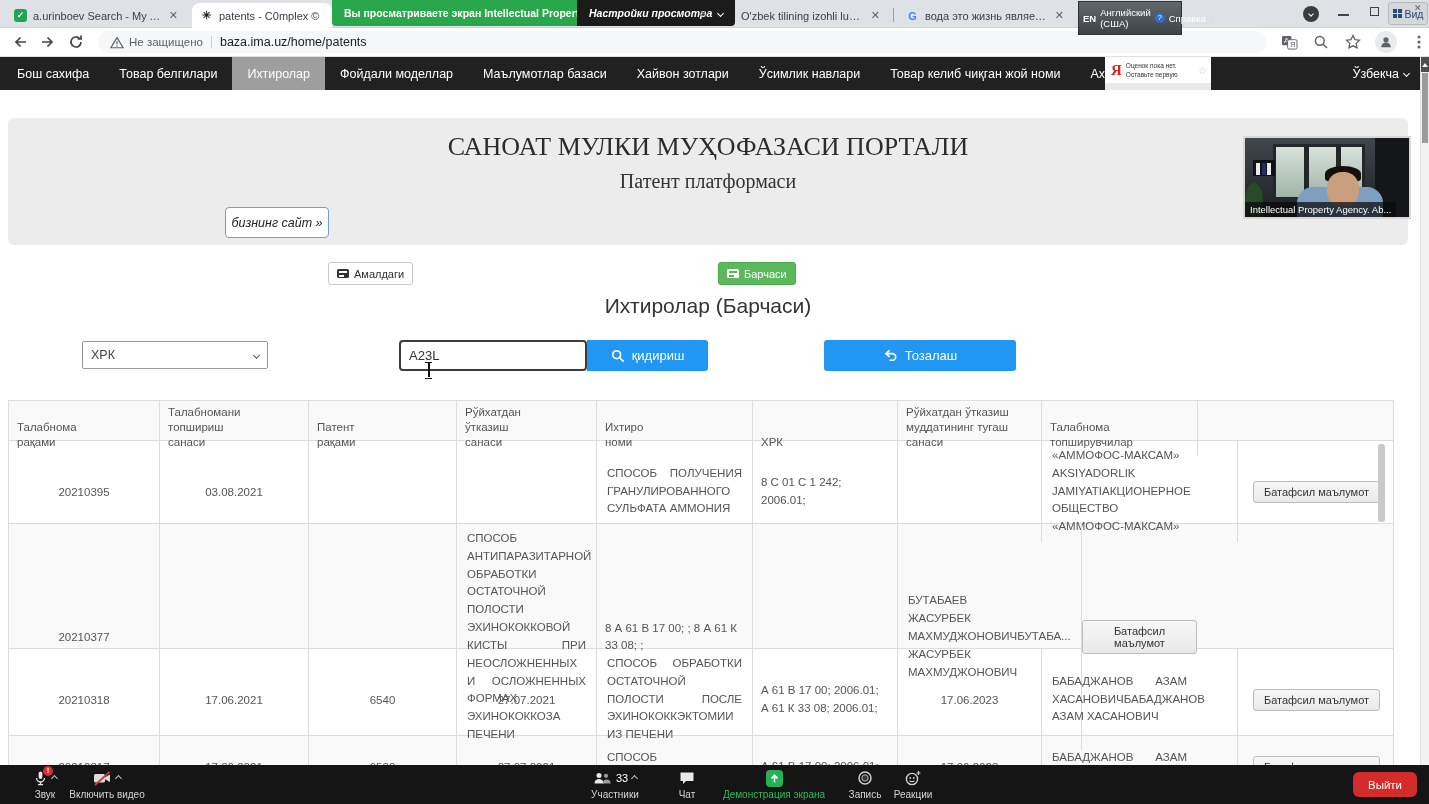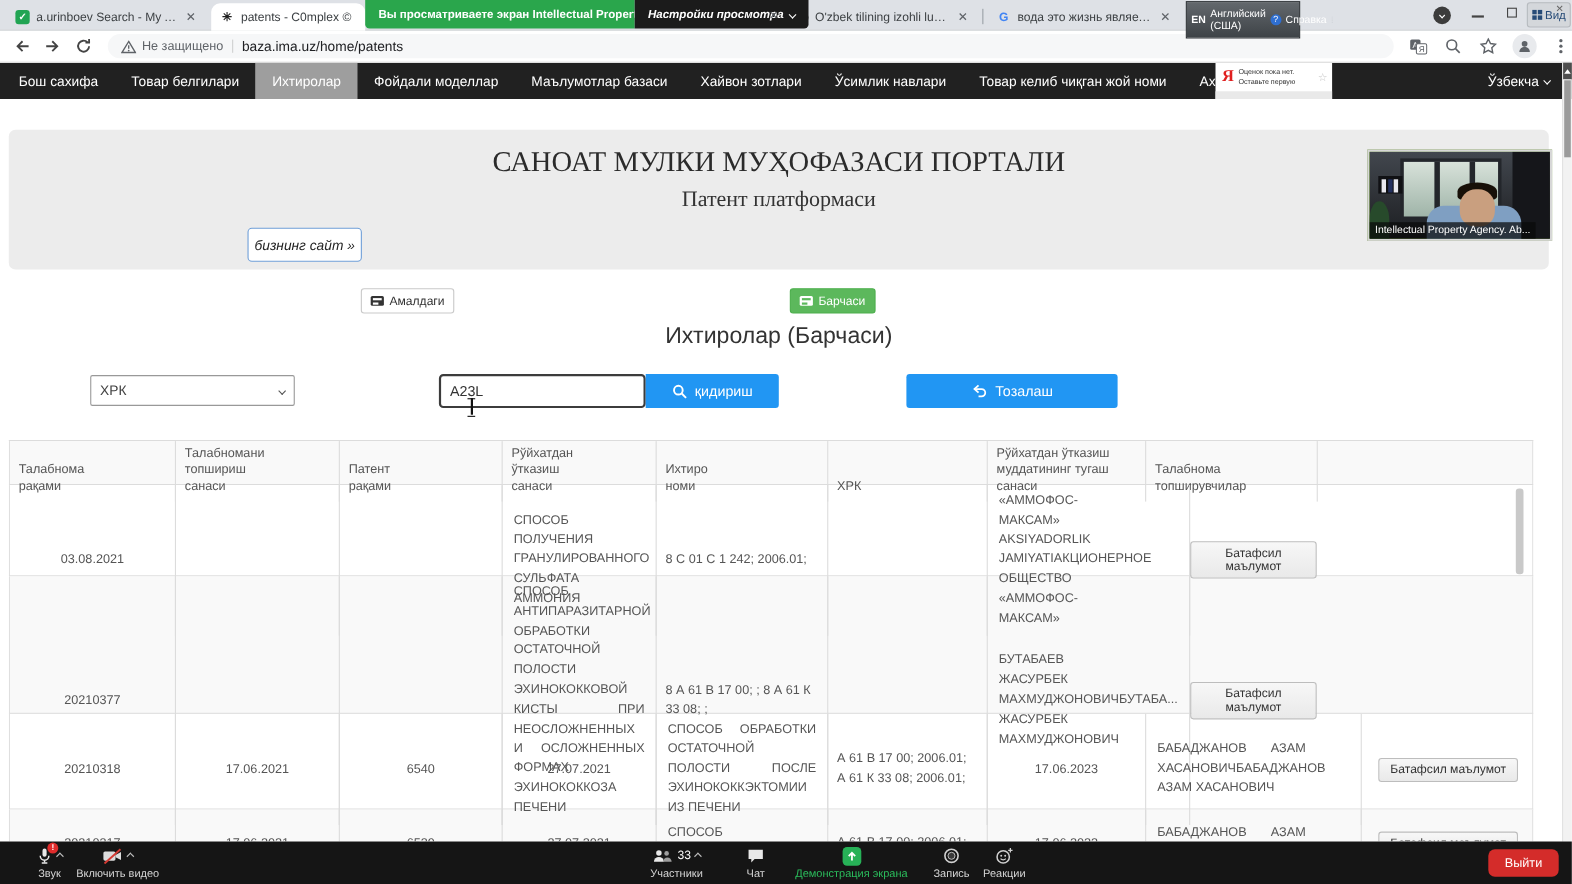--- a/index.html
+++ b/index.html
@@ -371,20 +371,21 @@
           </div>
         <div>
             <span class="hw">Талабнома топширувчилар</span>
           </div>
         <div>
             <span class="hw"></span>
           </div>
       </div>
 
       <div class="trow r0">
+        <div class="cnum">20210395</div>
         <div class="cnum">03.08.2021</div>
         <div class="cnum"></div>
         <div class="cnum"></div>
         <div class="cjust">
             <div>СПОСОБ ПОЛУЧЕНИЯ ГРАНУЛИРОВАННОГО СУЛЬФАТА АММОНИЯ</div>
           </div>
         <div class="cipc">8 С 01 С 1 242; 2006.01;</div>
         <div class="cnum"></div>
         <div class="cjust">
             <div>«АММОФОС-МАКСАМ» AKSIYADORLIK JAMIYATIАКЦИОНЕРНОЕ ОБЩЕСТВО «АММОФОС-МАКСАМ»</div>

